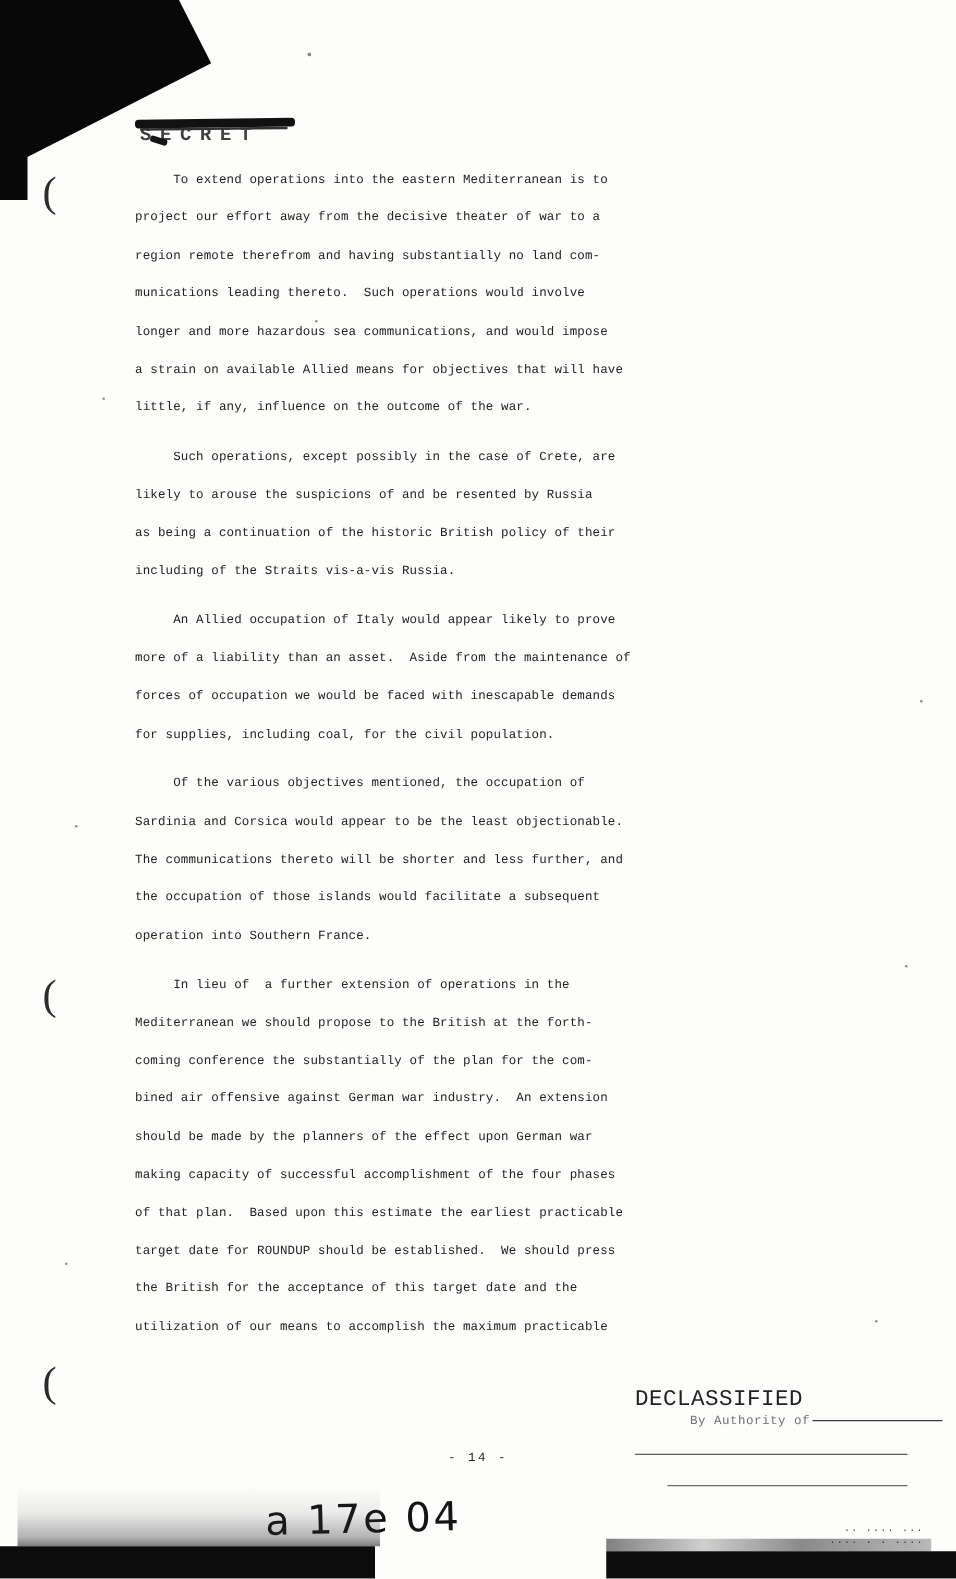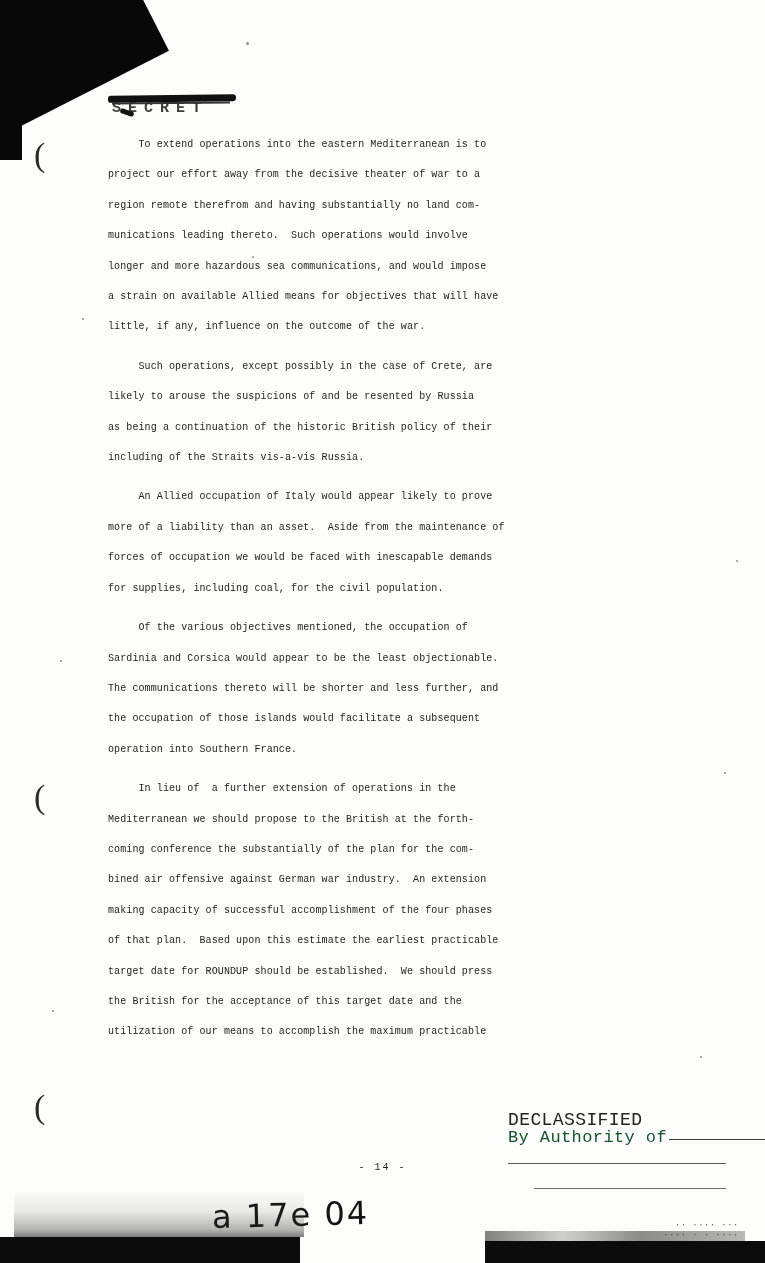--- a/index.html
+++ b/index.html
@@ -174,25 +174,26 @@
     top: 1112px;
     width: 230px;
   }
   .declass-line1 {
     font-size: 18px;
     color: #222;
     letter-spacing: 0.4px;
     line-height: 17px;
   }
   .declass-line2 {
-    font-size: 17px;
-    color: #14532d;
+    font-size: 10px;
+    color: #737373;
     letter-spacing: 0.4px;
     line-height: 17px;
     white-space: nowrap;
+    margin-left: 44px;
   }
   .declass-rule-inline {
     display: inline-block;
     width: 104px;
     border-bottom: 1.5px solid #3a3a3a;
     margin-left: 2px;
     vertical-align: 2px;
   }
   .declass-rule {
     margin-top: 17px;
@@ -273,20 +274,21 @@
         <div class="line">Sardinia and Corsica would appear to be the least objectionable.</div>
         <div class="line">The communications thereto will be shorter and less further, and</div>
         <div class="line">the occupation of those islands would facilitate a subsequent</div>
         <div class="line">operation into Southern France.</div>
       </div>
       <div class="para">
         <div class="line">     In lieu of  a further extension of operations in the</div>
         <div class="line">Mediterranean we should propose to the British at the forth-</div>
         <div class="line">coming conference the substantially of the plan for the com-</div>
         <div class="line">bined air offensive against German war industry.  An extension</div>
+        <div class="line">should be made by the planners of the effect upon German war</div>
         <div class="line">making capacity of successful accomplishment of the four phases</div>
         <div class="line">of that plan.  Based upon this estimate the earliest practicable</div>
         <div class="line">target date for ROUNDUP should be established.  We should press</div>
         <div class="line">the British for the acceptance of this target date and the</div>
         <div class="line">utilization of our means to accomplish the maximum practicable</div>
       </div>
     </div>
 
   <div class="page-number">- 14 -</div>
 

